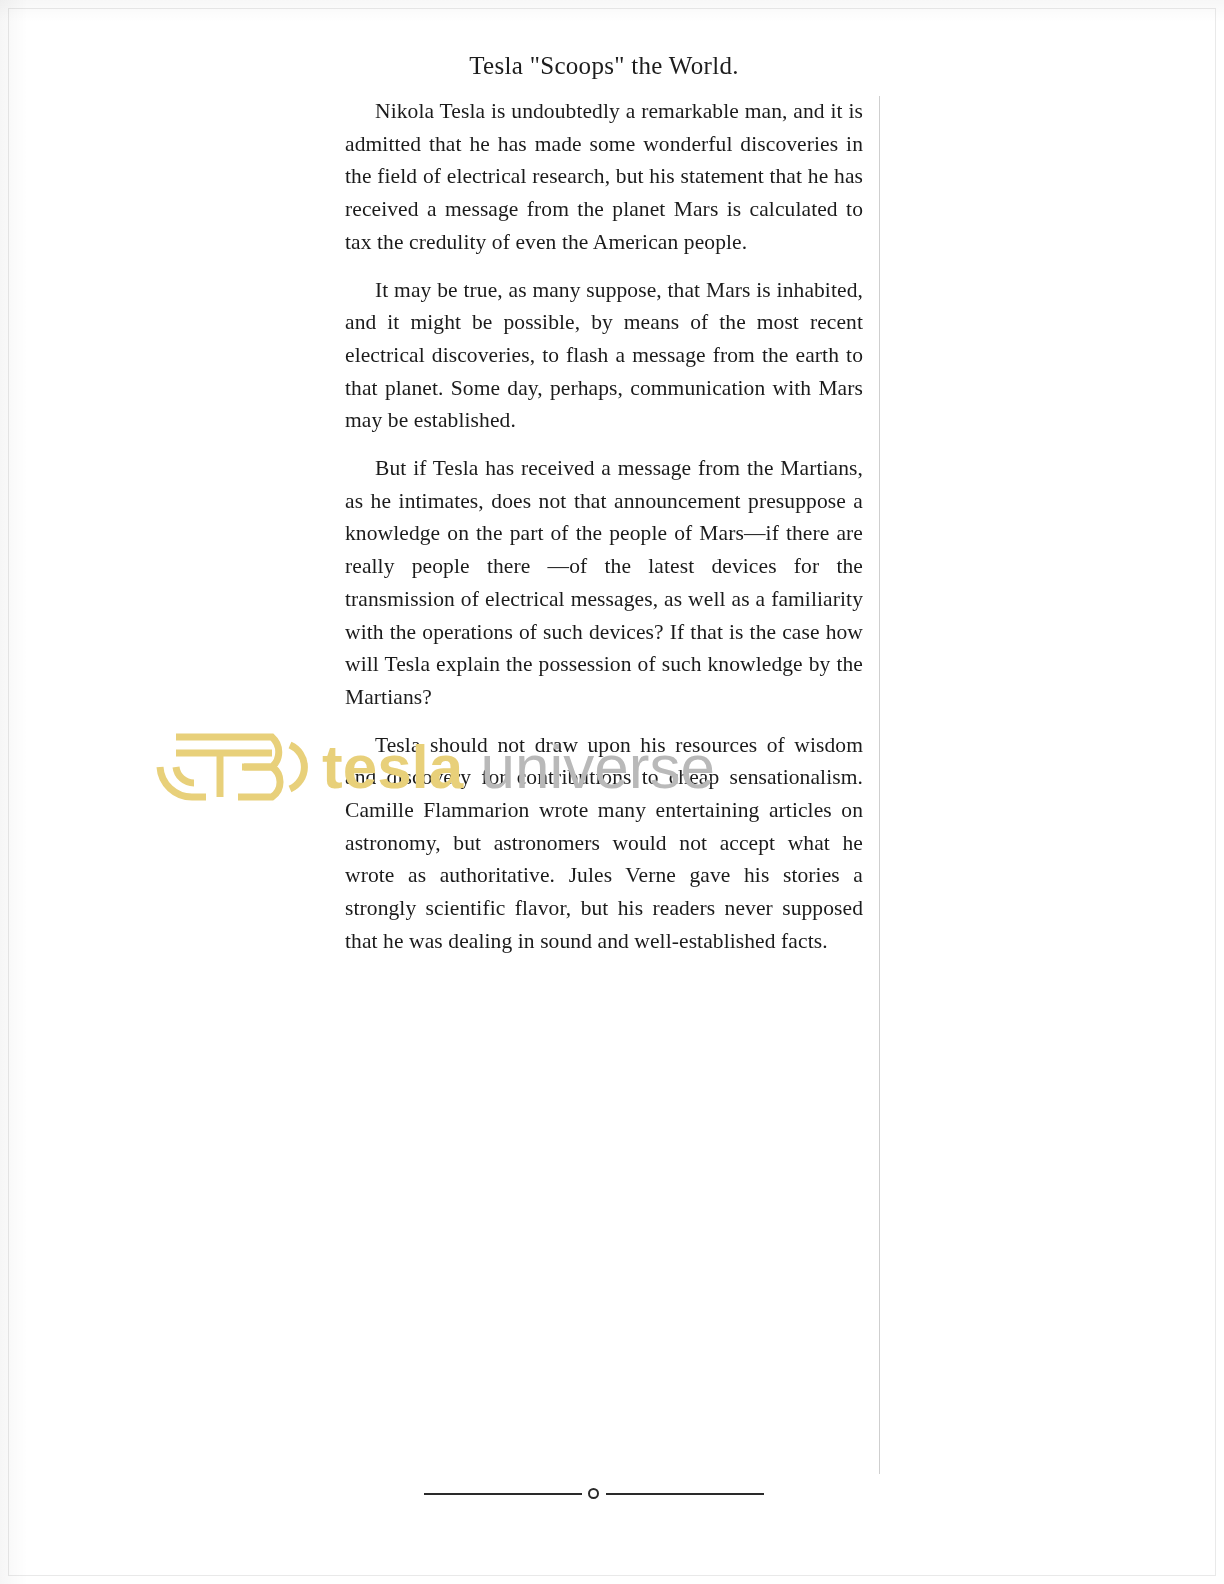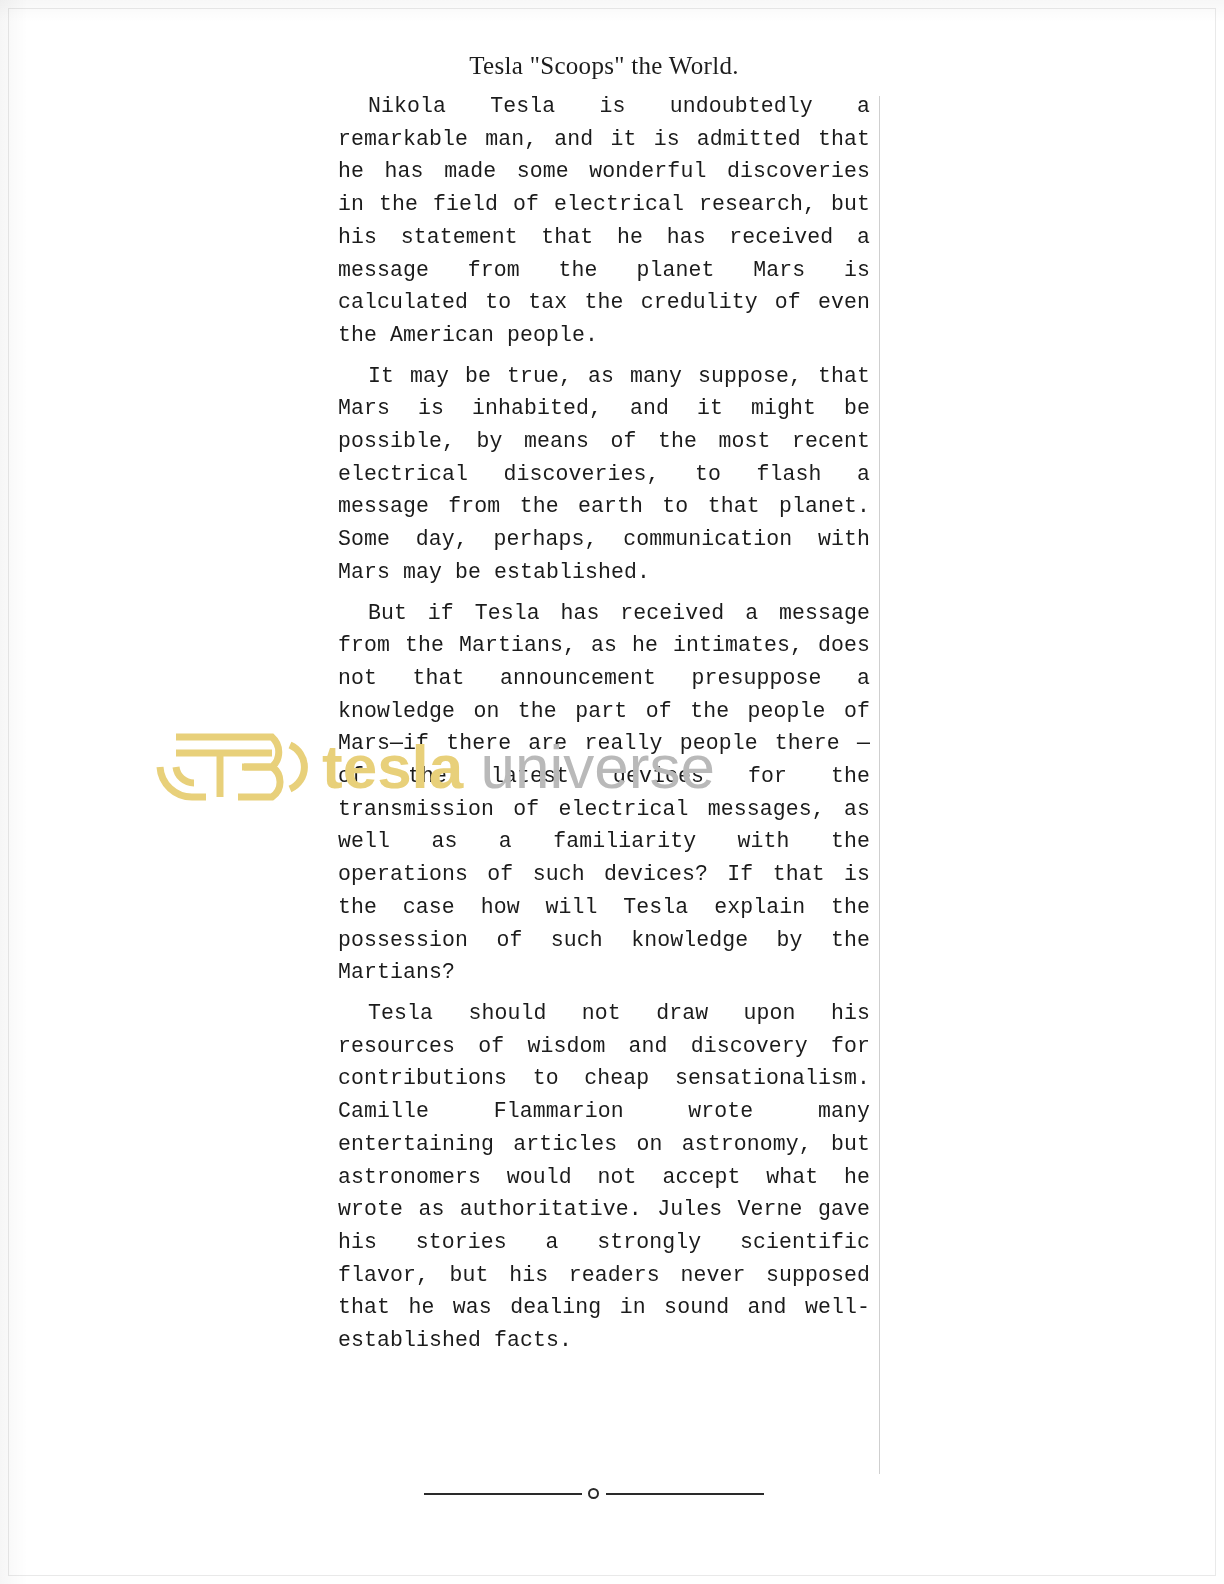--- a/index.html
+++ b/index.html
@@ -33,27 +33,27 @@
   .headline {
     font-family: "Liberation Serif", serif;
     font-size: 25px;
     text-align: center;
     color: #1d1d1d;
     letter-spacing: 0.3px;
     margin: 0 0 10px 0;
     font-weight: 400;
   }
   .para {
-    font-family: Liberation Mono, monospace;
+    font-family: Liberation Serif, serif;
     font-size: 21.5px;
     line-height: 32.7px;
     color: #1b1b1b;
     text-align: justify;
     text-justify: inter-word;
-    margin: 8px;
+    margin: 15px;
     text-indent: 30px;
     letter-spacing: 0.1px;
     -webkit-font-smoothing: none;
   }
   .para + .para { margin-top: 0px; }
 
   
   .col-rule {
     position: absolute;
     left: 879px;

